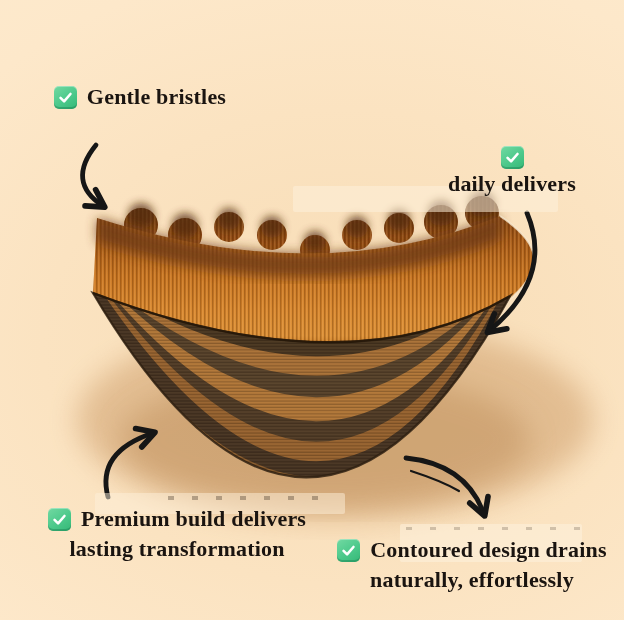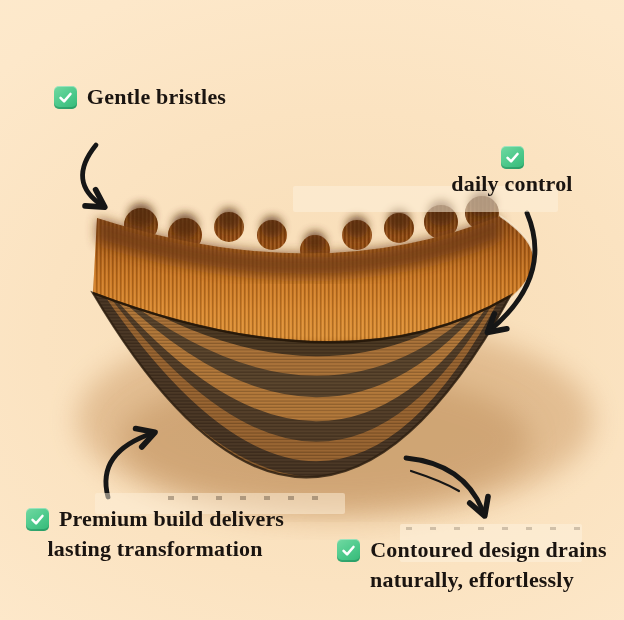--- a/index.html
+++ b/index.html
@@ -153,24 +153,24 @@
   </div>
 
   <div class="callout" style="left:372px;top:146px;width:280px;">
     <div class="row">
       <span class="check">
         <svg width="17" height="17" viewBox="0 0 24 24">
             <path d="M5 12.5 L10 17.5 L19 7" fill="none" stroke="#ffffff" stroke-width="3.6" stroke-linecap="round" stroke-linejoin="round"></path>
           </svg>
       </span>
     </div>
-    <div>daily control</div>
+    <div>daily delivers</div>
   </div>
 
-  <div class="callout" style="left:10px;top:504px;width:290px;">
+  <div class="callout" style="left:32px;top:504px;width:290px;">
     <div class="row">
       <span class="check">
         <svg width="17" height="17" viewBox="0 0 24 24">
             <path d="M5 12.5 L10 17.5 L19 7" fill="none" stroke="#ffffff" stroke-width="3.6" stroke-linecap="round" stroke-linejoin="round"></path>
           </svg>
       </span>
       <span>Premium build delivers</span>
     </div>
     <div>lasting transformation</div>
   </div>

